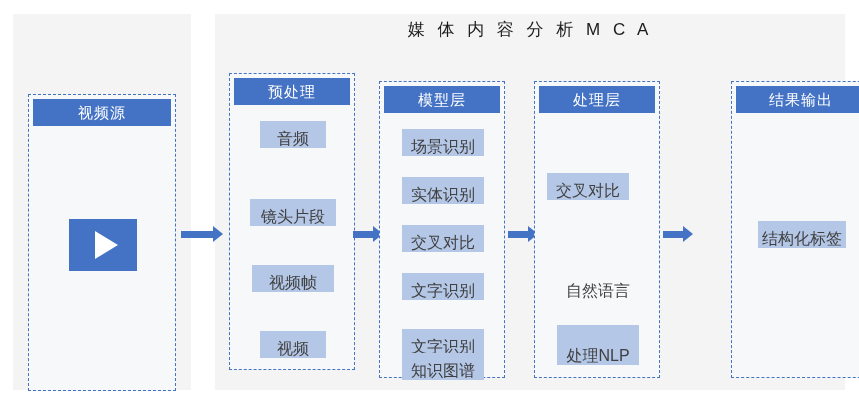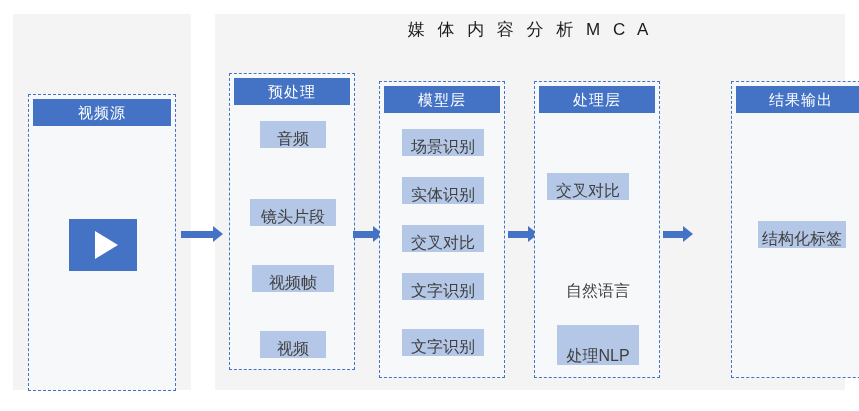--- a/index.html
+++ b/index.html
@@ -179,20 +179,23 @@
     </div>
     <div class="chip" style="left:22px; top:143px; width:82px; height:27px;">
       <span>交叉对比</span>
     </div>
     <div class="chip" style="left:22px; top:191px; width:82px; height:27px;">
       <span>文字识别</span>
     </div>
     <div class="chip" style="left:22px; top:247px; width:82px; height:27px;">
       <span>文字识别</span>
     </div>
+    <div class="chip" style="left:22px; top:271px; width:82px; height:27px;">
+      <span>知识图谱</span>
+    </div>
   </div>
 
   <div class="arrow" style="left:508px; top:226px; width:30px;">
     <div class="shaft" style="width:20px;"></div>
     <div class="head" style="left:20px;"></div>
   </div>
 
   <div class="stage" id="stage-processing-layer" style="left:534px; top:81px; width:126px; height:297px;">
     <div class="stage-header">处理层</div>
 

